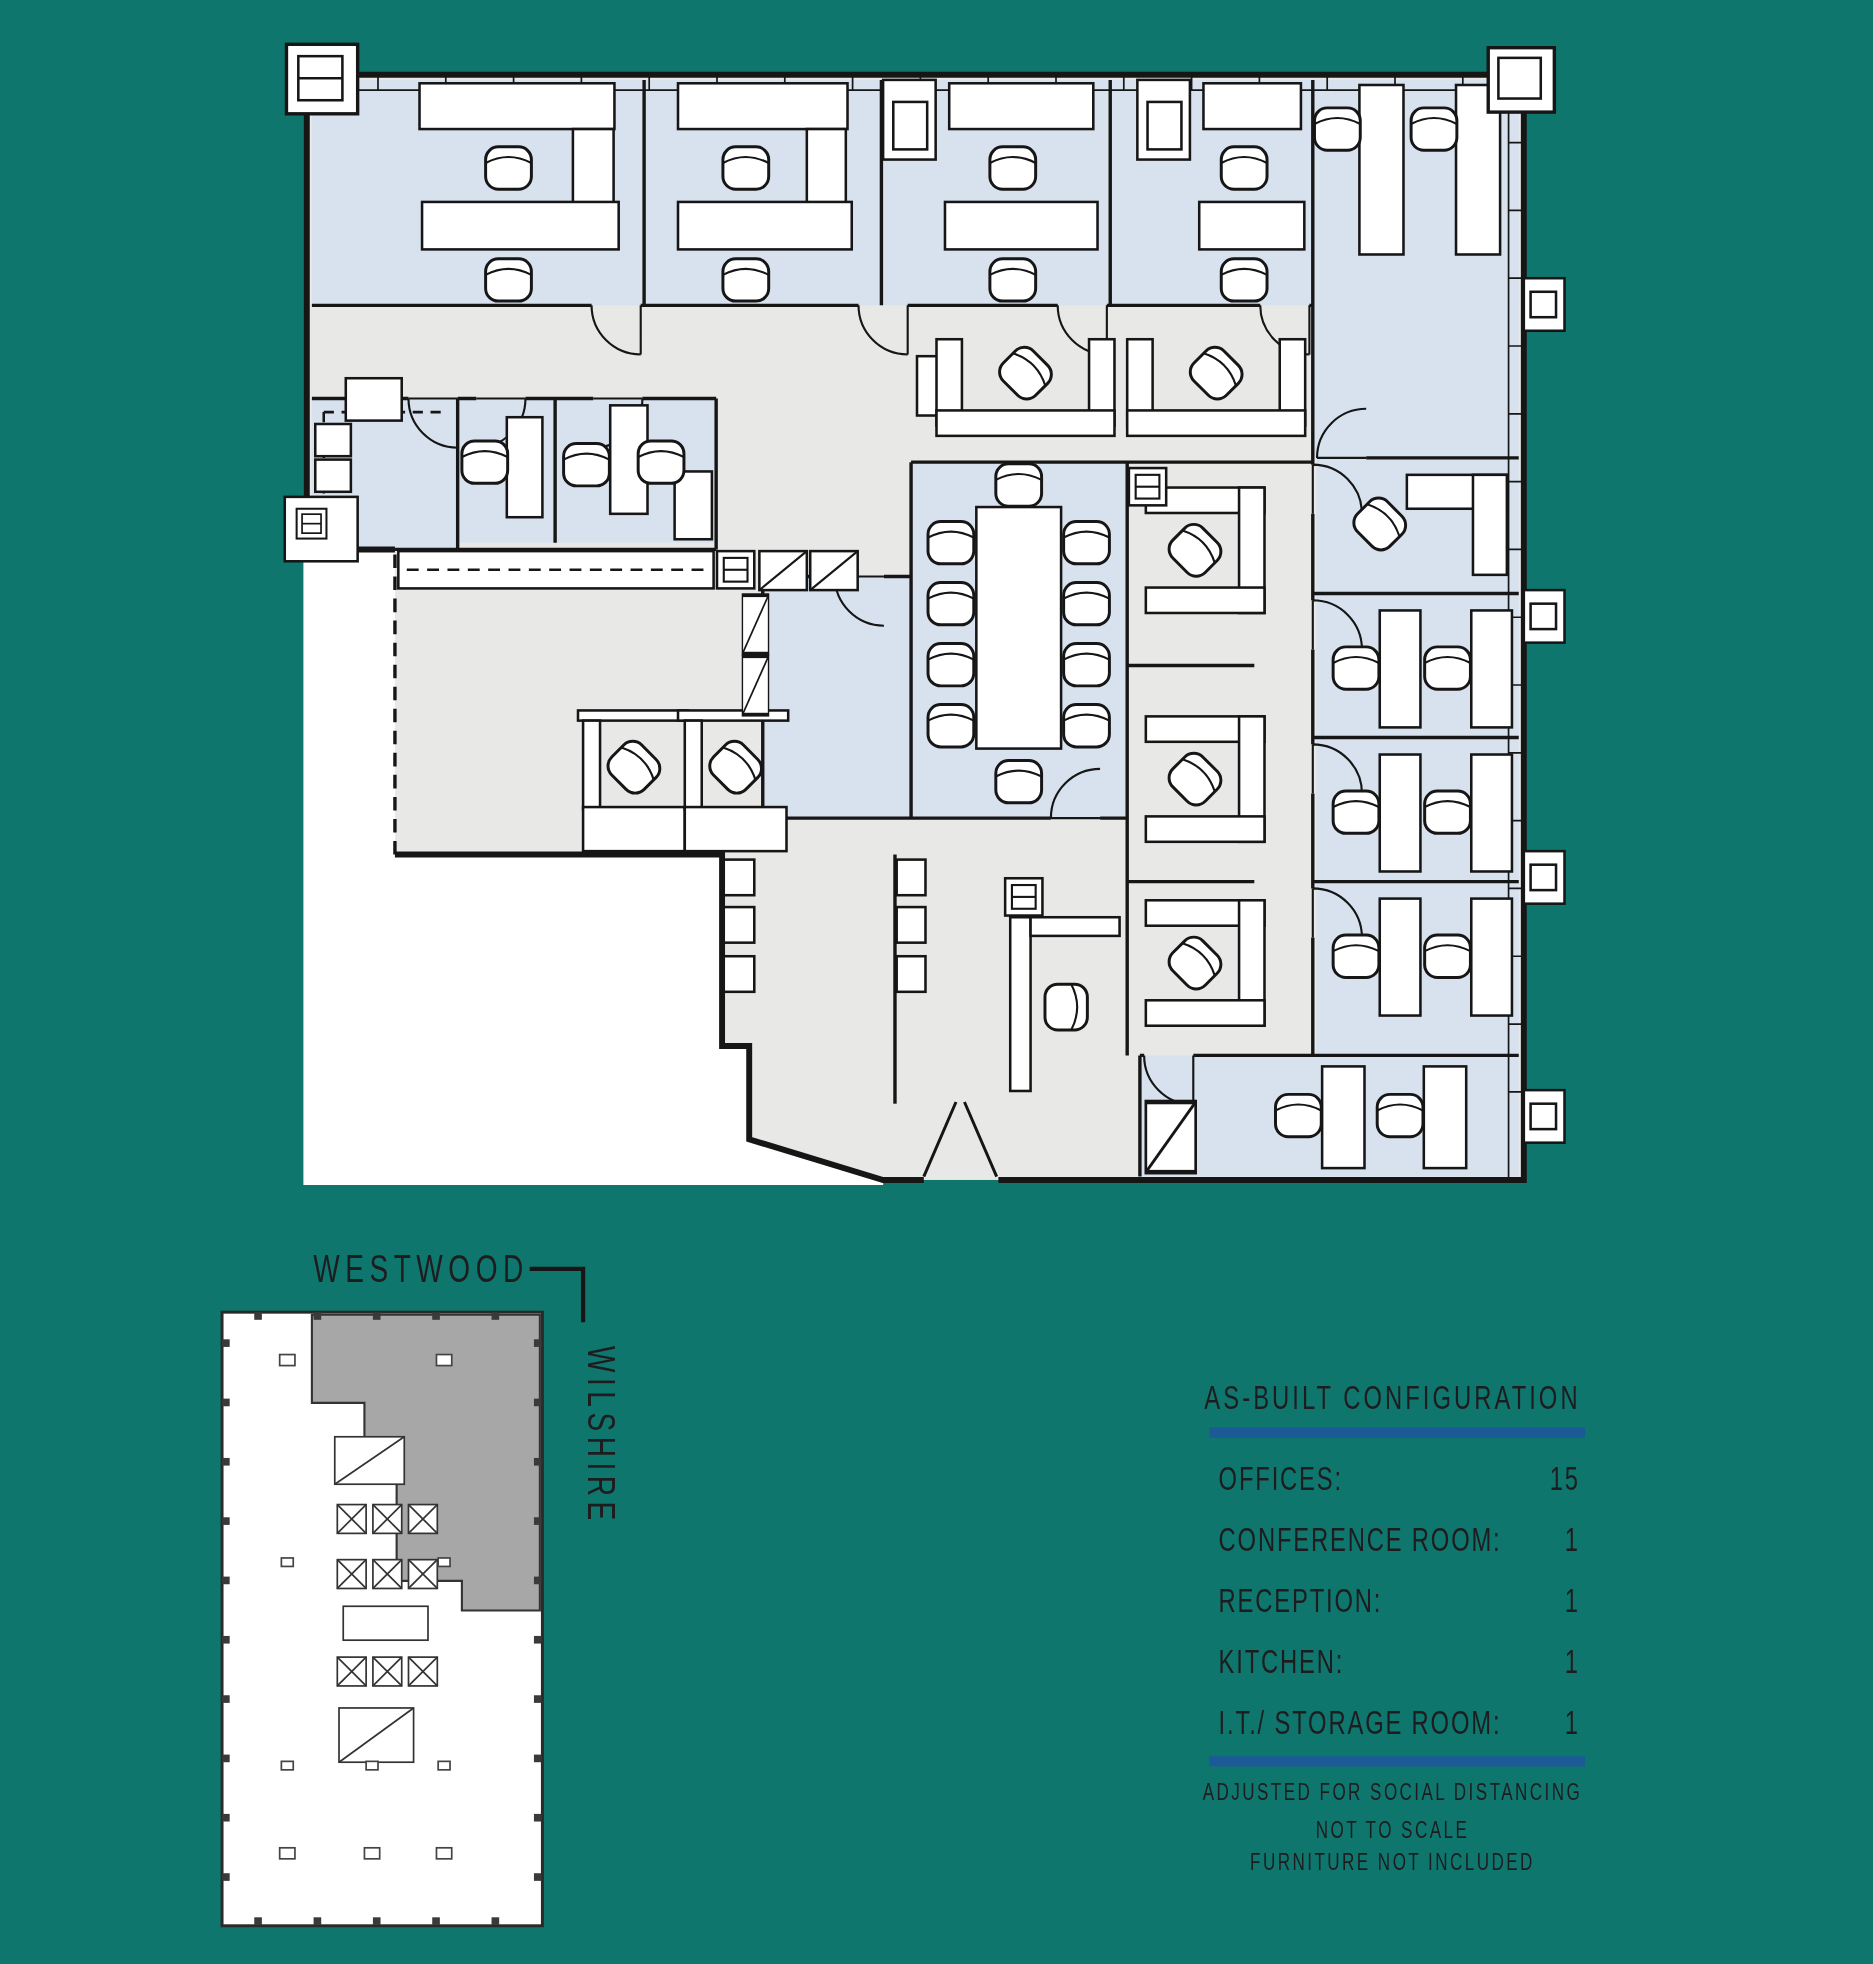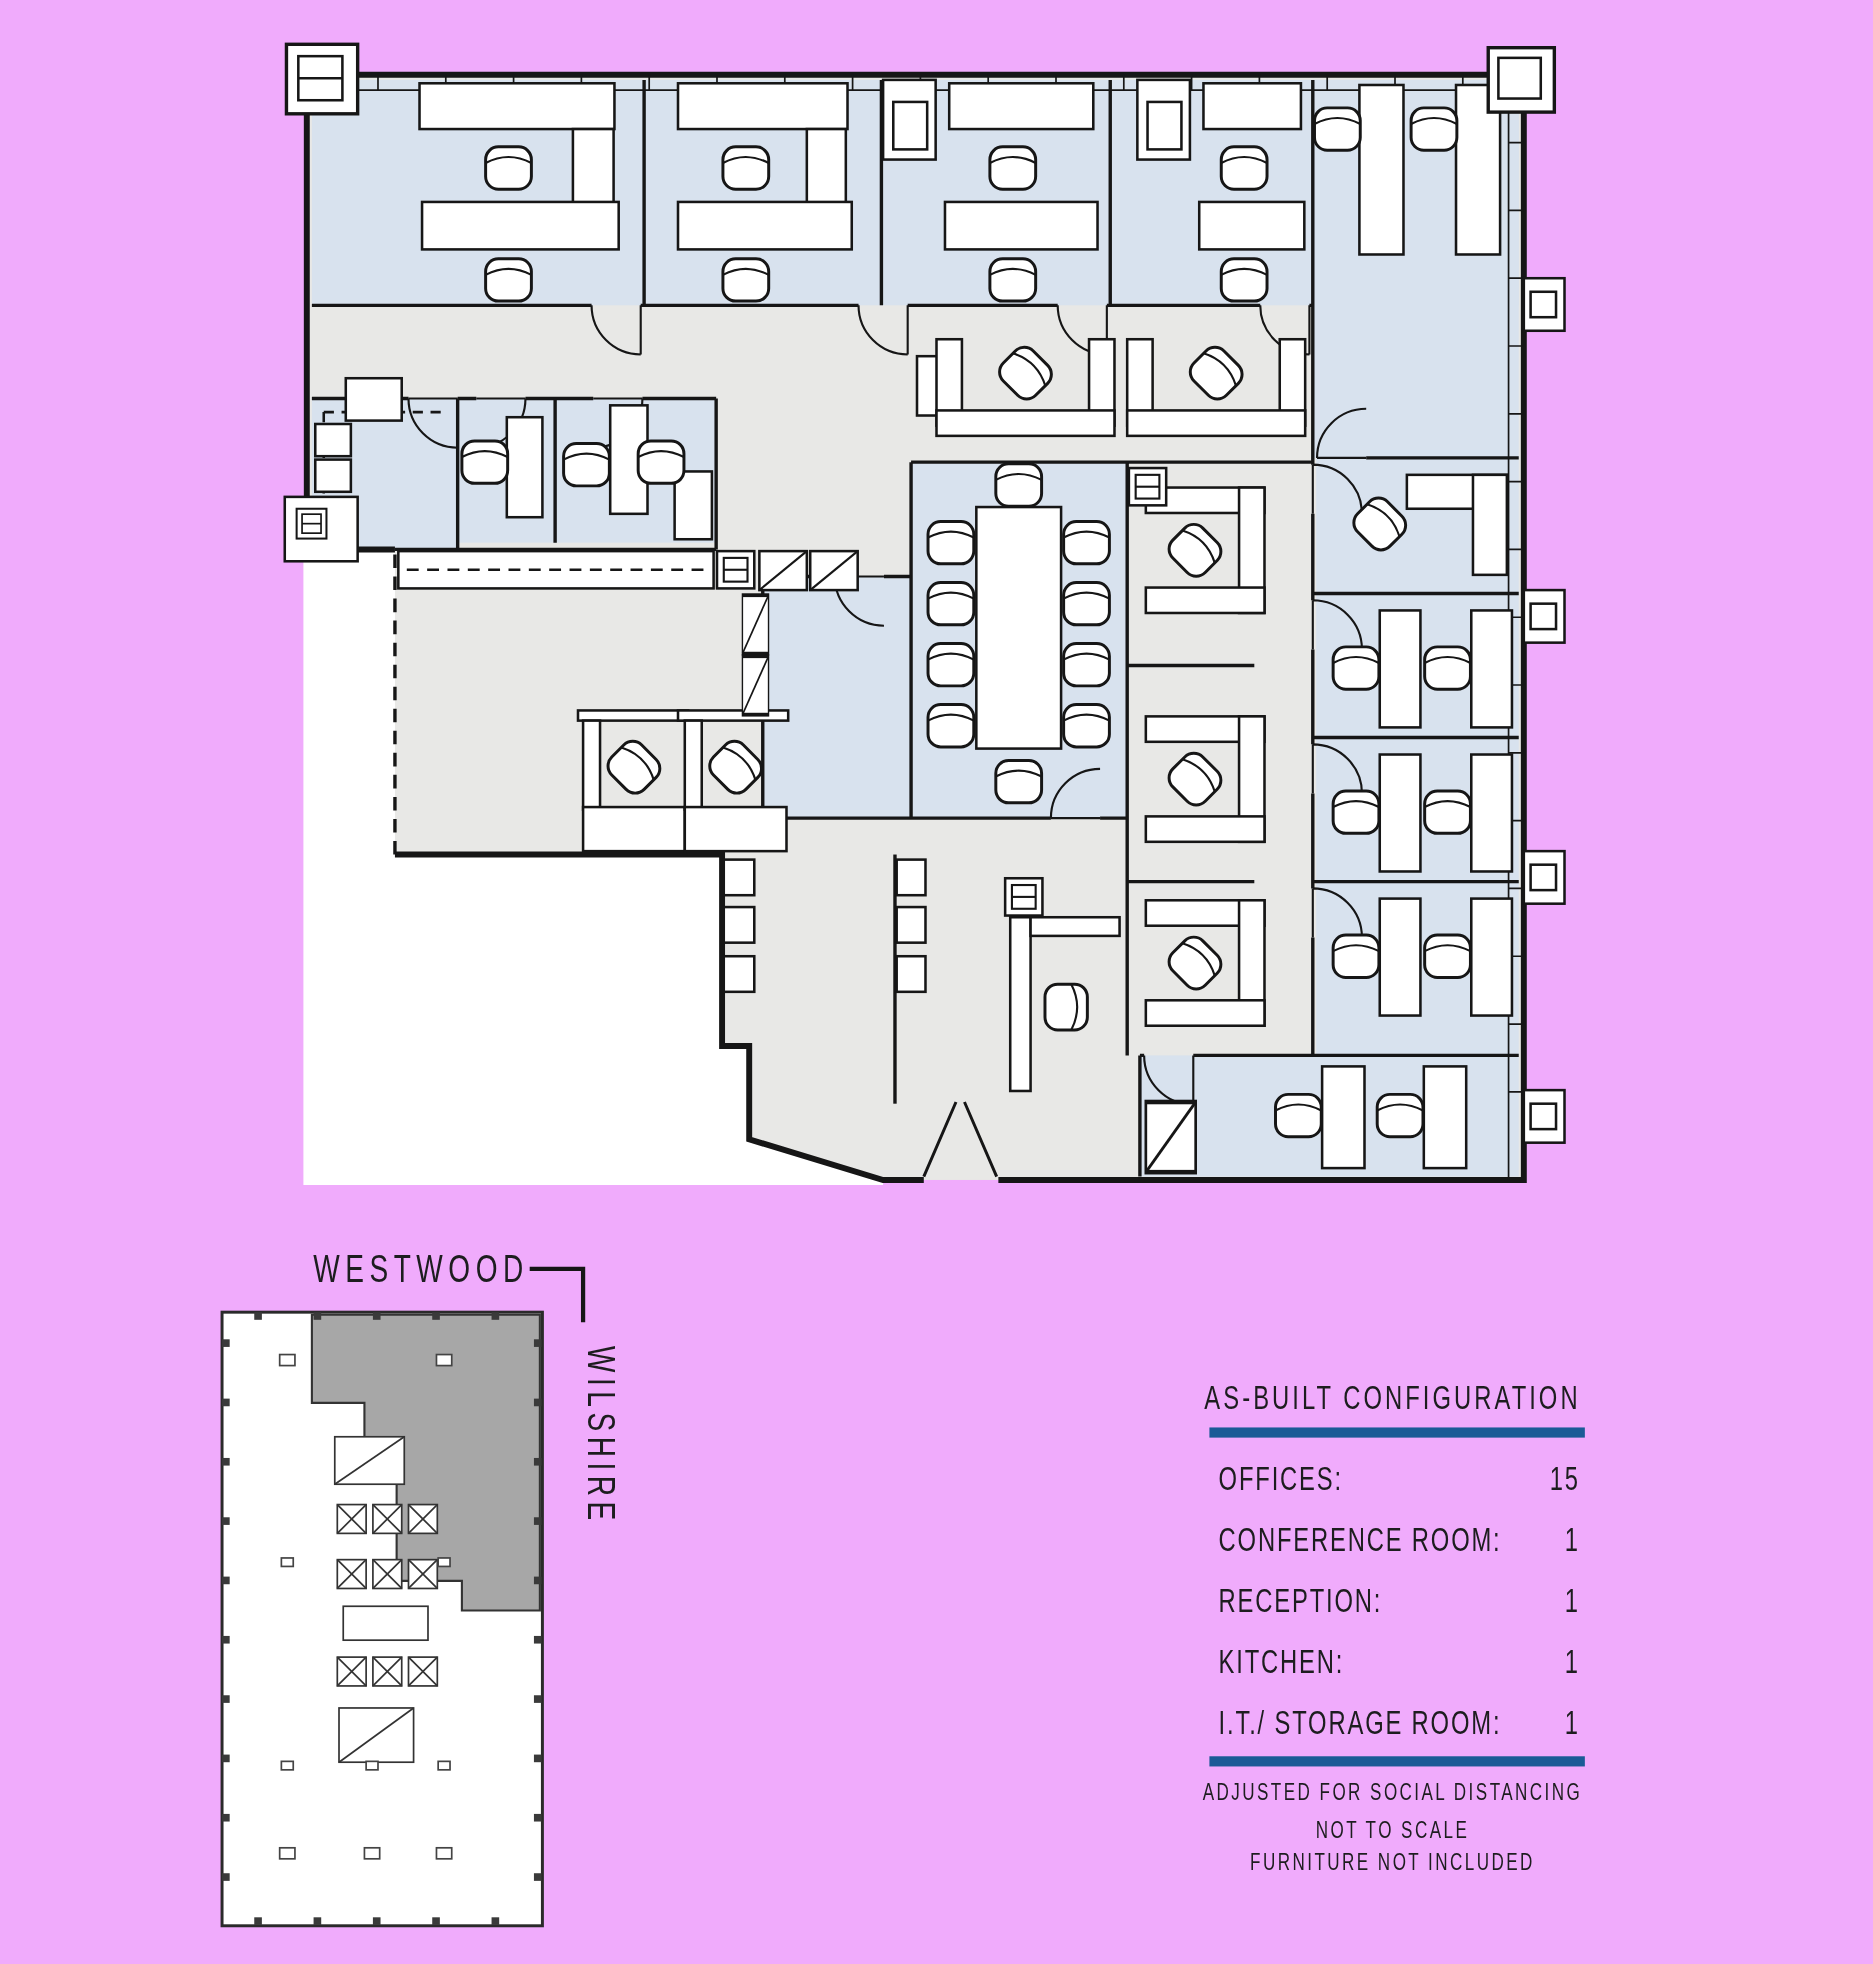--- a/index.html
+++ b/index.html
@@ -1,16 +1,16 @@
 <!DOCTYPE html>
 <html style="font-size:13.6px"><head>
 <meta charset="utf-8">
 <style>
   html,body{margin:0;padding:0;background:#ffffff;}
-  #stage{position:relative;width:1873px;height:1965px;background:#f0abfc;overflow:hidden;
+  #stage{position:relative;width:1873px;height:1965px;background:#0f766e;overflow:hidden;
          font-family:"Liberation Sans", sans-serif;}
   svg{position:absolute;left:0;top:0;}
   text{fill:#1d1d1f;}
   .wall{stroke:#161616;fill:none;}
   .furn{fill:#ffffff;stroke:#161616;stroke-width:3;}
   .thin{stroke:#161616;stroke-width:2;fill:none;}
 </style>
 </head>
 <body>
 <div id="stage">

